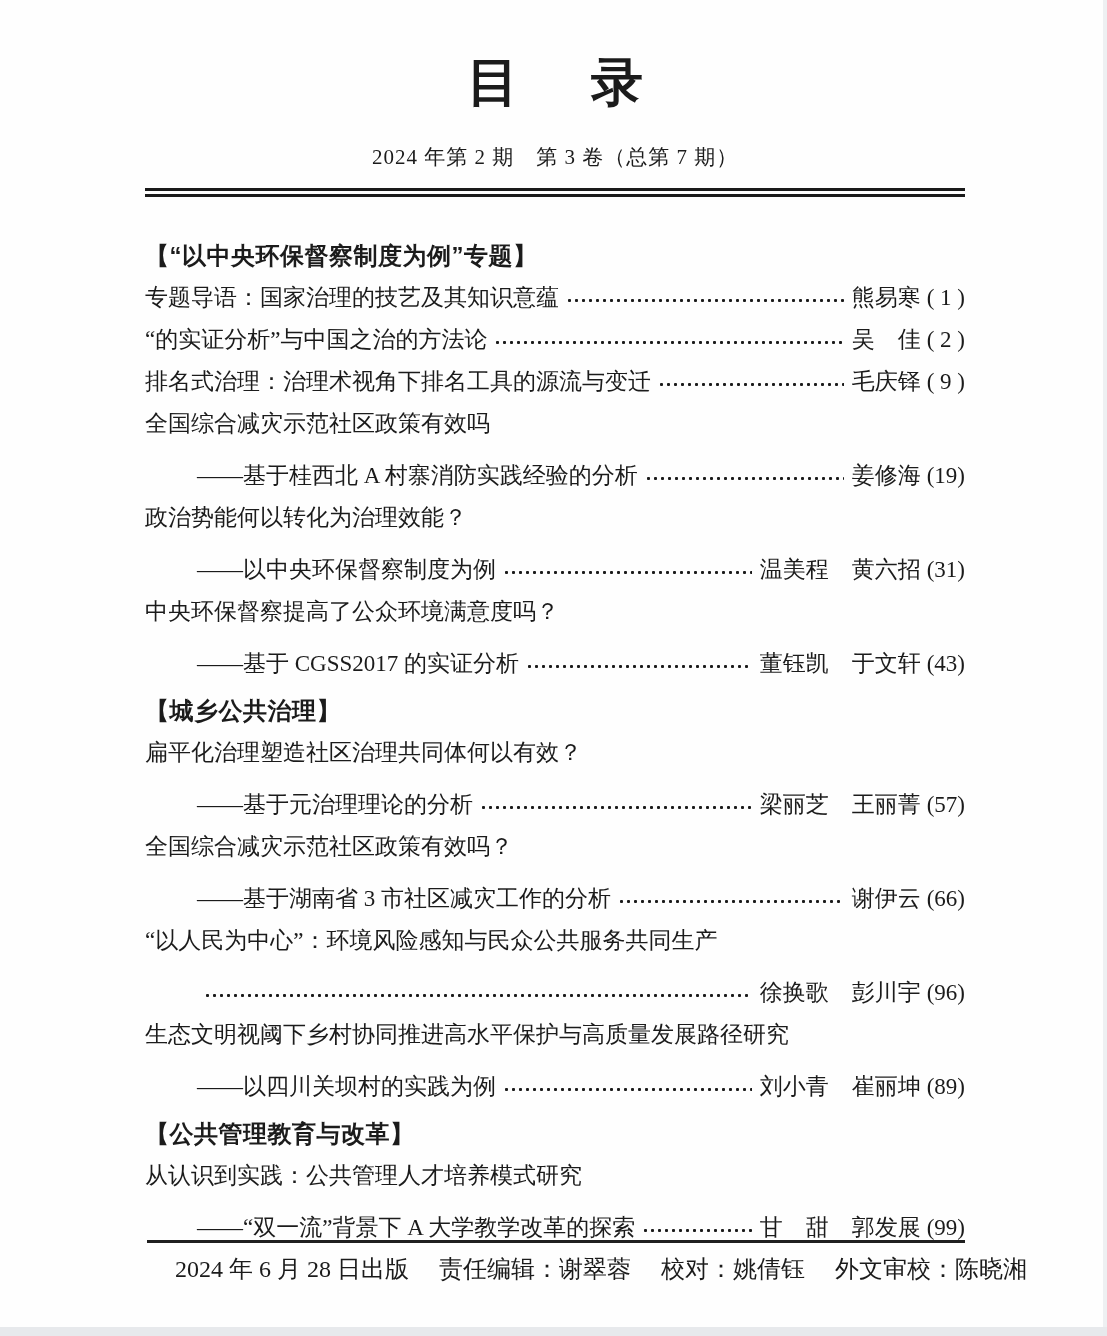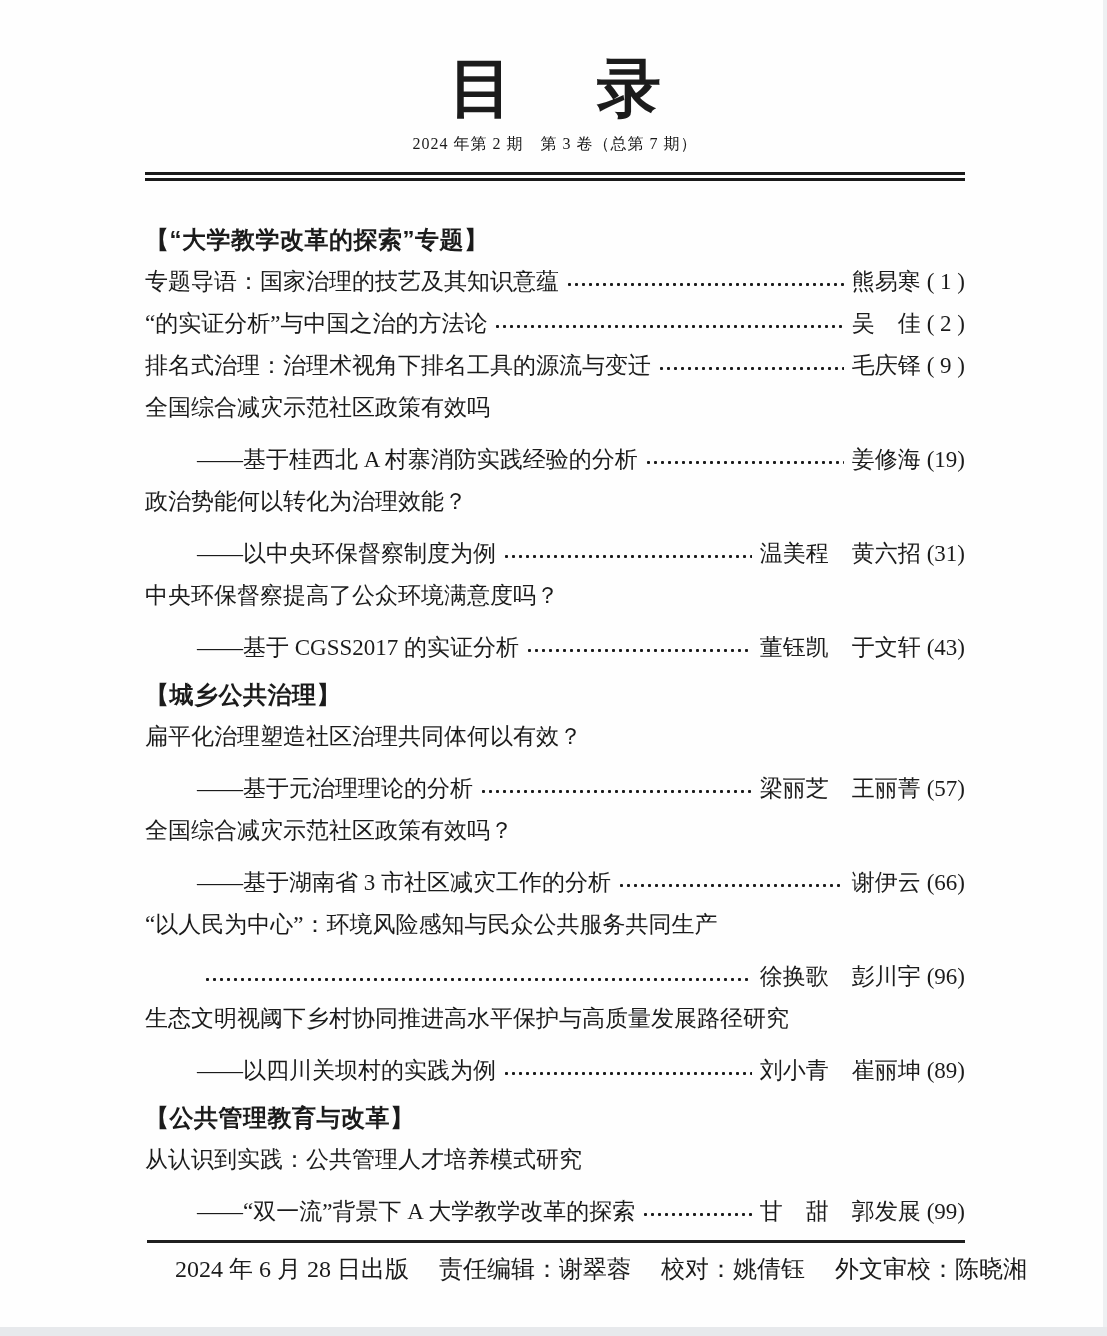--- a/index.html
+++ b/index.html
@@ -15,25 +15,25 @@
     background:var(--page-bg);
     color:var(--ink);
     font-family:"Liberation Serif", serif;
     overflow:hidden;
   }
   .content{
     position:absolute;left:145px;top:0;width:820px;
   }
   .masthead{text-align:center;padding-top:54px;}
   .title{
-    font-size:64px;font-weight:bold;line-height:1.1;
+    font-size:52px;font-weight:bold;line-height:1.1;
     letter-spacing:10px;text-indent:10px;font-family:Liberation Serif, serif;
   }
   .issue{
-    font-size:16px;margin-top:10px;letter-spacing:1px;white-space:pre;
+    font-size:21px;margin-top:32px;letter-spacing:1px;white-space:pre;
   }
   .double-rule{
     margin-top:17px;height:9px;
     border-top:3px solid #1a1a1a;
     border-bottom:3px solid #1a1a1a;
   }
   .toc{margin-top:44px;font-size:23px;line-height:29px;}
   .section-header{
     font-family:"Liberation Sans", sans-serif;
     font-weight:bold;font-size:24px;line-height:29px;
@@ -77,21 +77,21 @@
 
 <div class="page">
   <div class="content">
     <div class="masthead">
       <div class="title">目　录</div>
       <div class="issue">2024 年第 2 期　第 3 卷（总第 7 期）</div>
       <div class="double-rule"></div>
     </div>
     <div class="toc">
         <section class="section">
-    <h2 class="section-header">【“大学教学改革的探索”专题】</h2>
+    <h2 class="section-header">【“以中央环保督察制度为例”专题】</h2>
   <div class="toc-line first">
     <span class="line-text">专题导语：国家治理的技艺及其知识意蕴</span>
     <span class="leader"></span>
     <span class="authors">熊易寒</span>
     <span class="pageno">( 1 )</span>
   </div>
           <div class="toc-line first">
     <span class="line-text">“的实证分析”与中国之治的方法论</span>
     <span class="leader"></span>
     <span class="authors">吴　佳</span>

